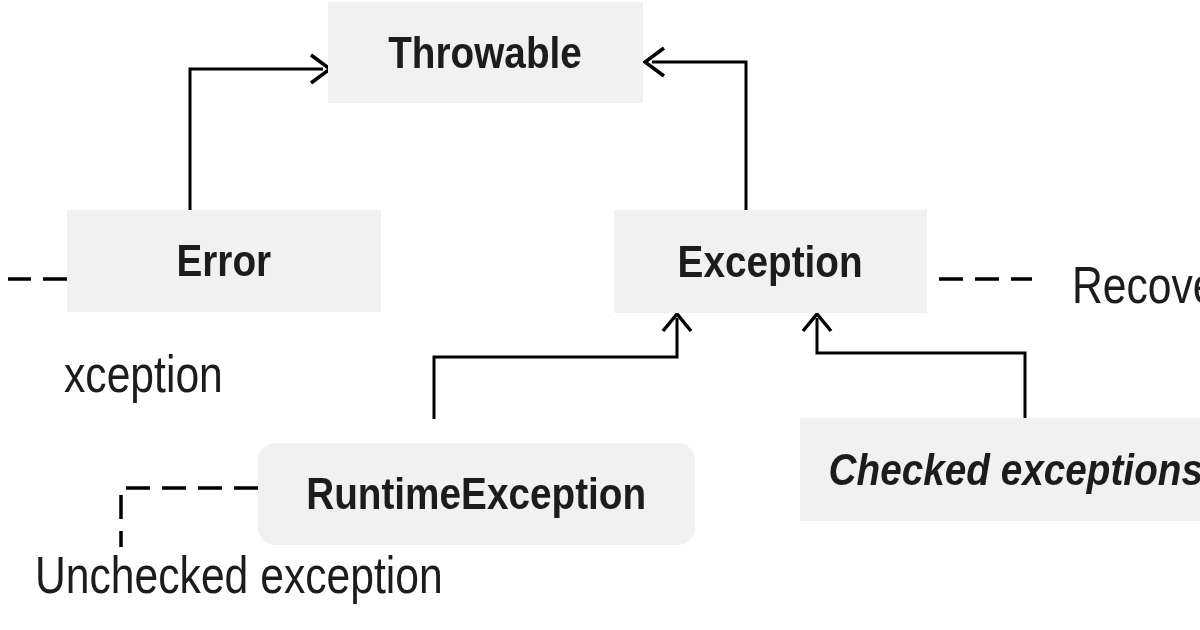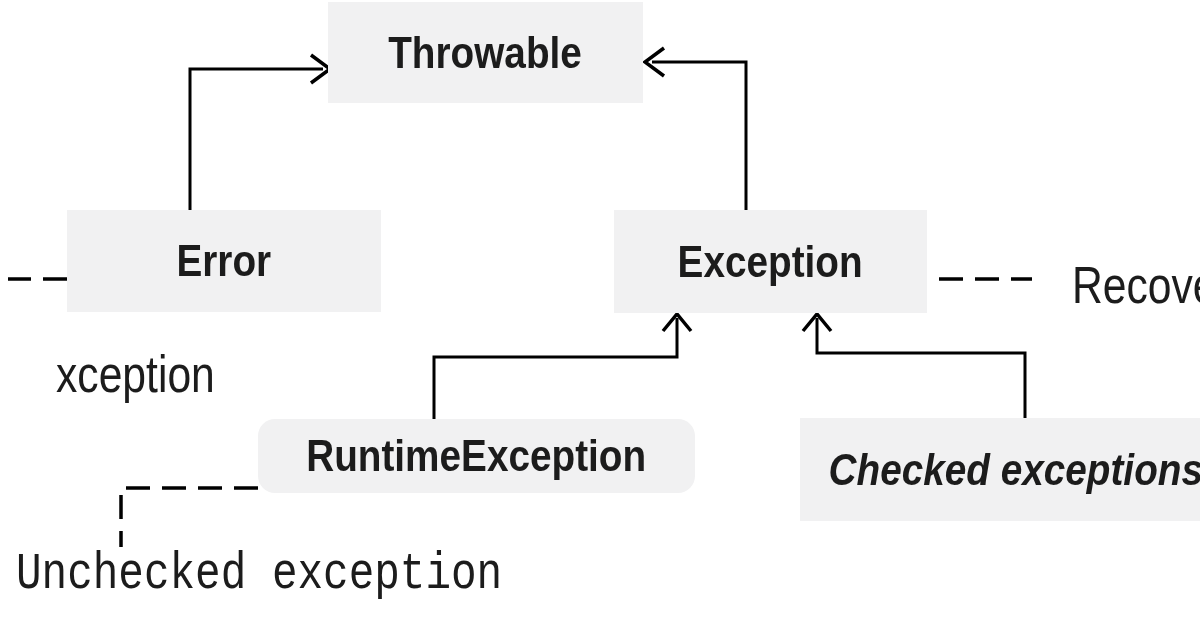--- a/index.html
+++ b/index.html
@@ -51,38 +51,38 @@
     white-space: nowrap;
   }
   .node .squeeze {
     display: inline-block;
     transform: scaleX(0.88);
     transform-origin: center center;
   }
   .node-throwable        { left: 328px; top: 2px;   width: 315px; height: 101px; }
   .node-error            { left: 67px;  top: 210px; width: 314px; height: 102px; }
   .node-exception        { left: 614px; top: 210px; width: 313px; height: 103px; }
-  .node-runtime          { left: 258px; top: 419px; width: 437px; height: 74px; border-radius: 17px; }
+  .node-runtime          { left: 258px; top: 443px; width: 437px; height: 102px; border-radius: 17px; }
   .node-checked          { left: 800px; top: 418px; width: 432px; height: 103px; font-style: italic; }
   .annot {
     position: absolute;
     z-index: 2;
     font-size: 52px;
     font-weight: 400;
     line-height: 1;
     white-space: nowrap;
   }
   .annot .squeeze-l {
     display: inline-block;
     transform: scaleX(0.82);
     transform-origin: left center;
   }
-  .annot-left-partial  { left: 8px;    top: 348px; padding-left: 48px; }
+  .annot-left-partial  { left: 16px;    top: 348px; padding-left: 48px; }
   .annot-right-partial { left: 1072px; top: 259px; }
-  .annot-unchecked     { left: 16px;   top: 549px; font-family: Liberation Mono, monospace; }
+  .annot-unchecked     { left: 35px;   top: 549px; }
 </style>
 </head>
 <body>
 
 <div class="stage">
 
   <svg class="connector-layer" width="1200" height="630" viewBox="0 0 1200 630">
 
     <g>
       <polyline class="solid" points="190,210 190,69 323,69"></polyline>

